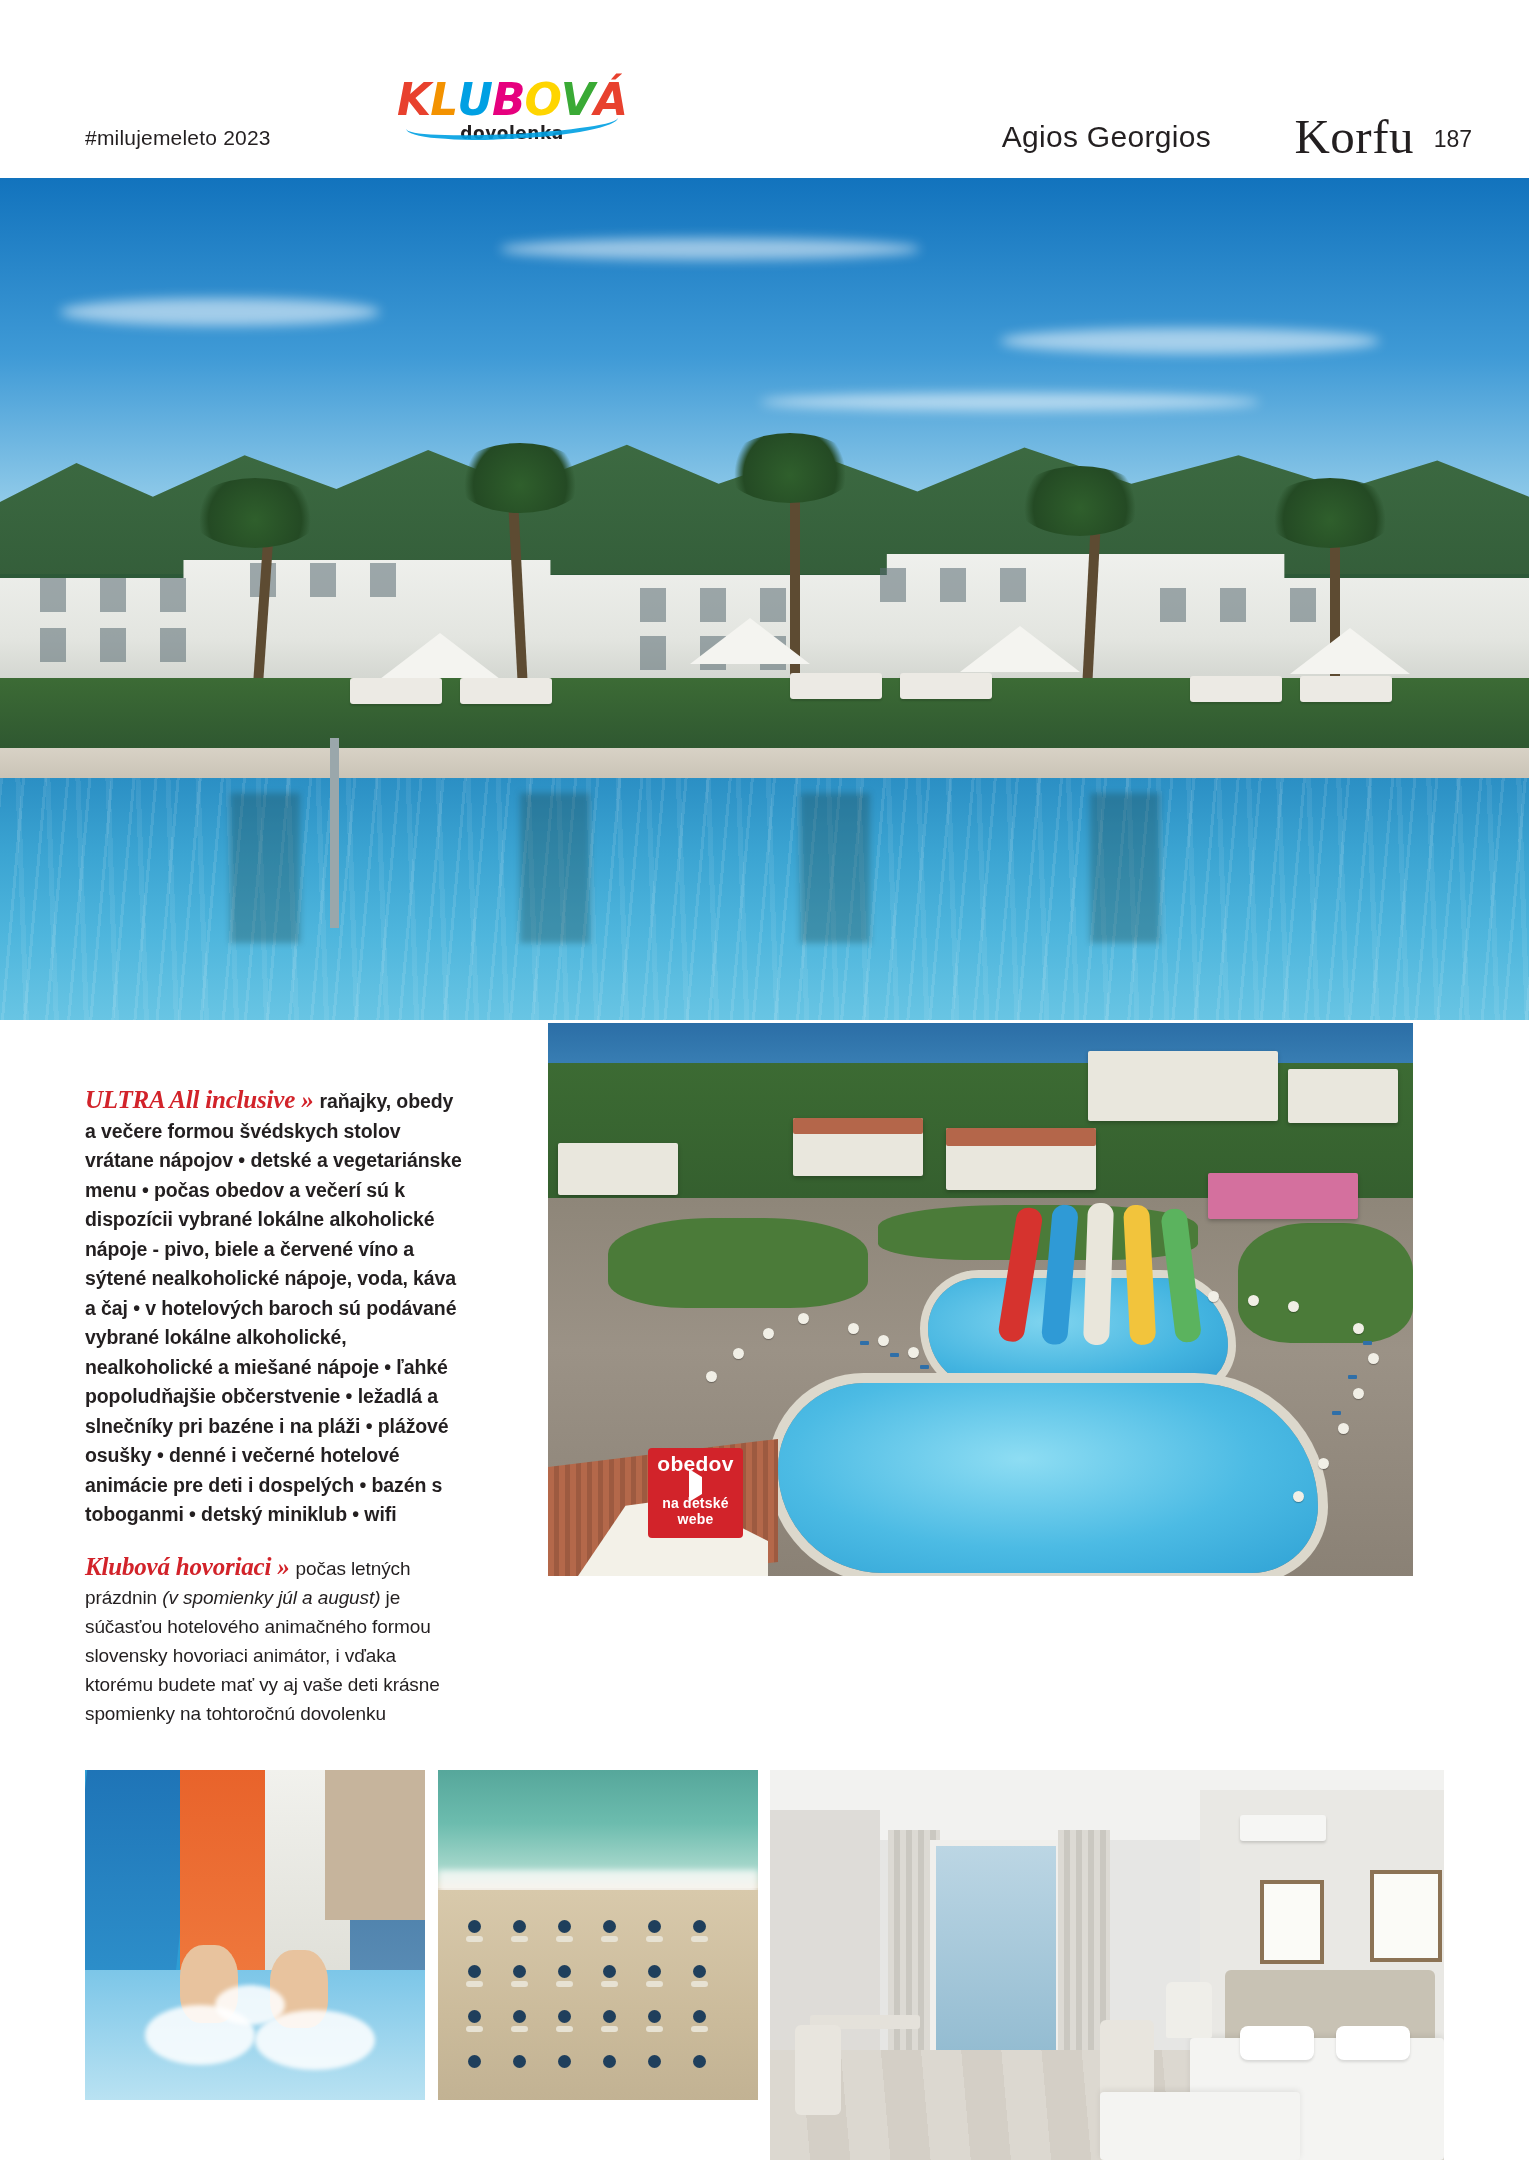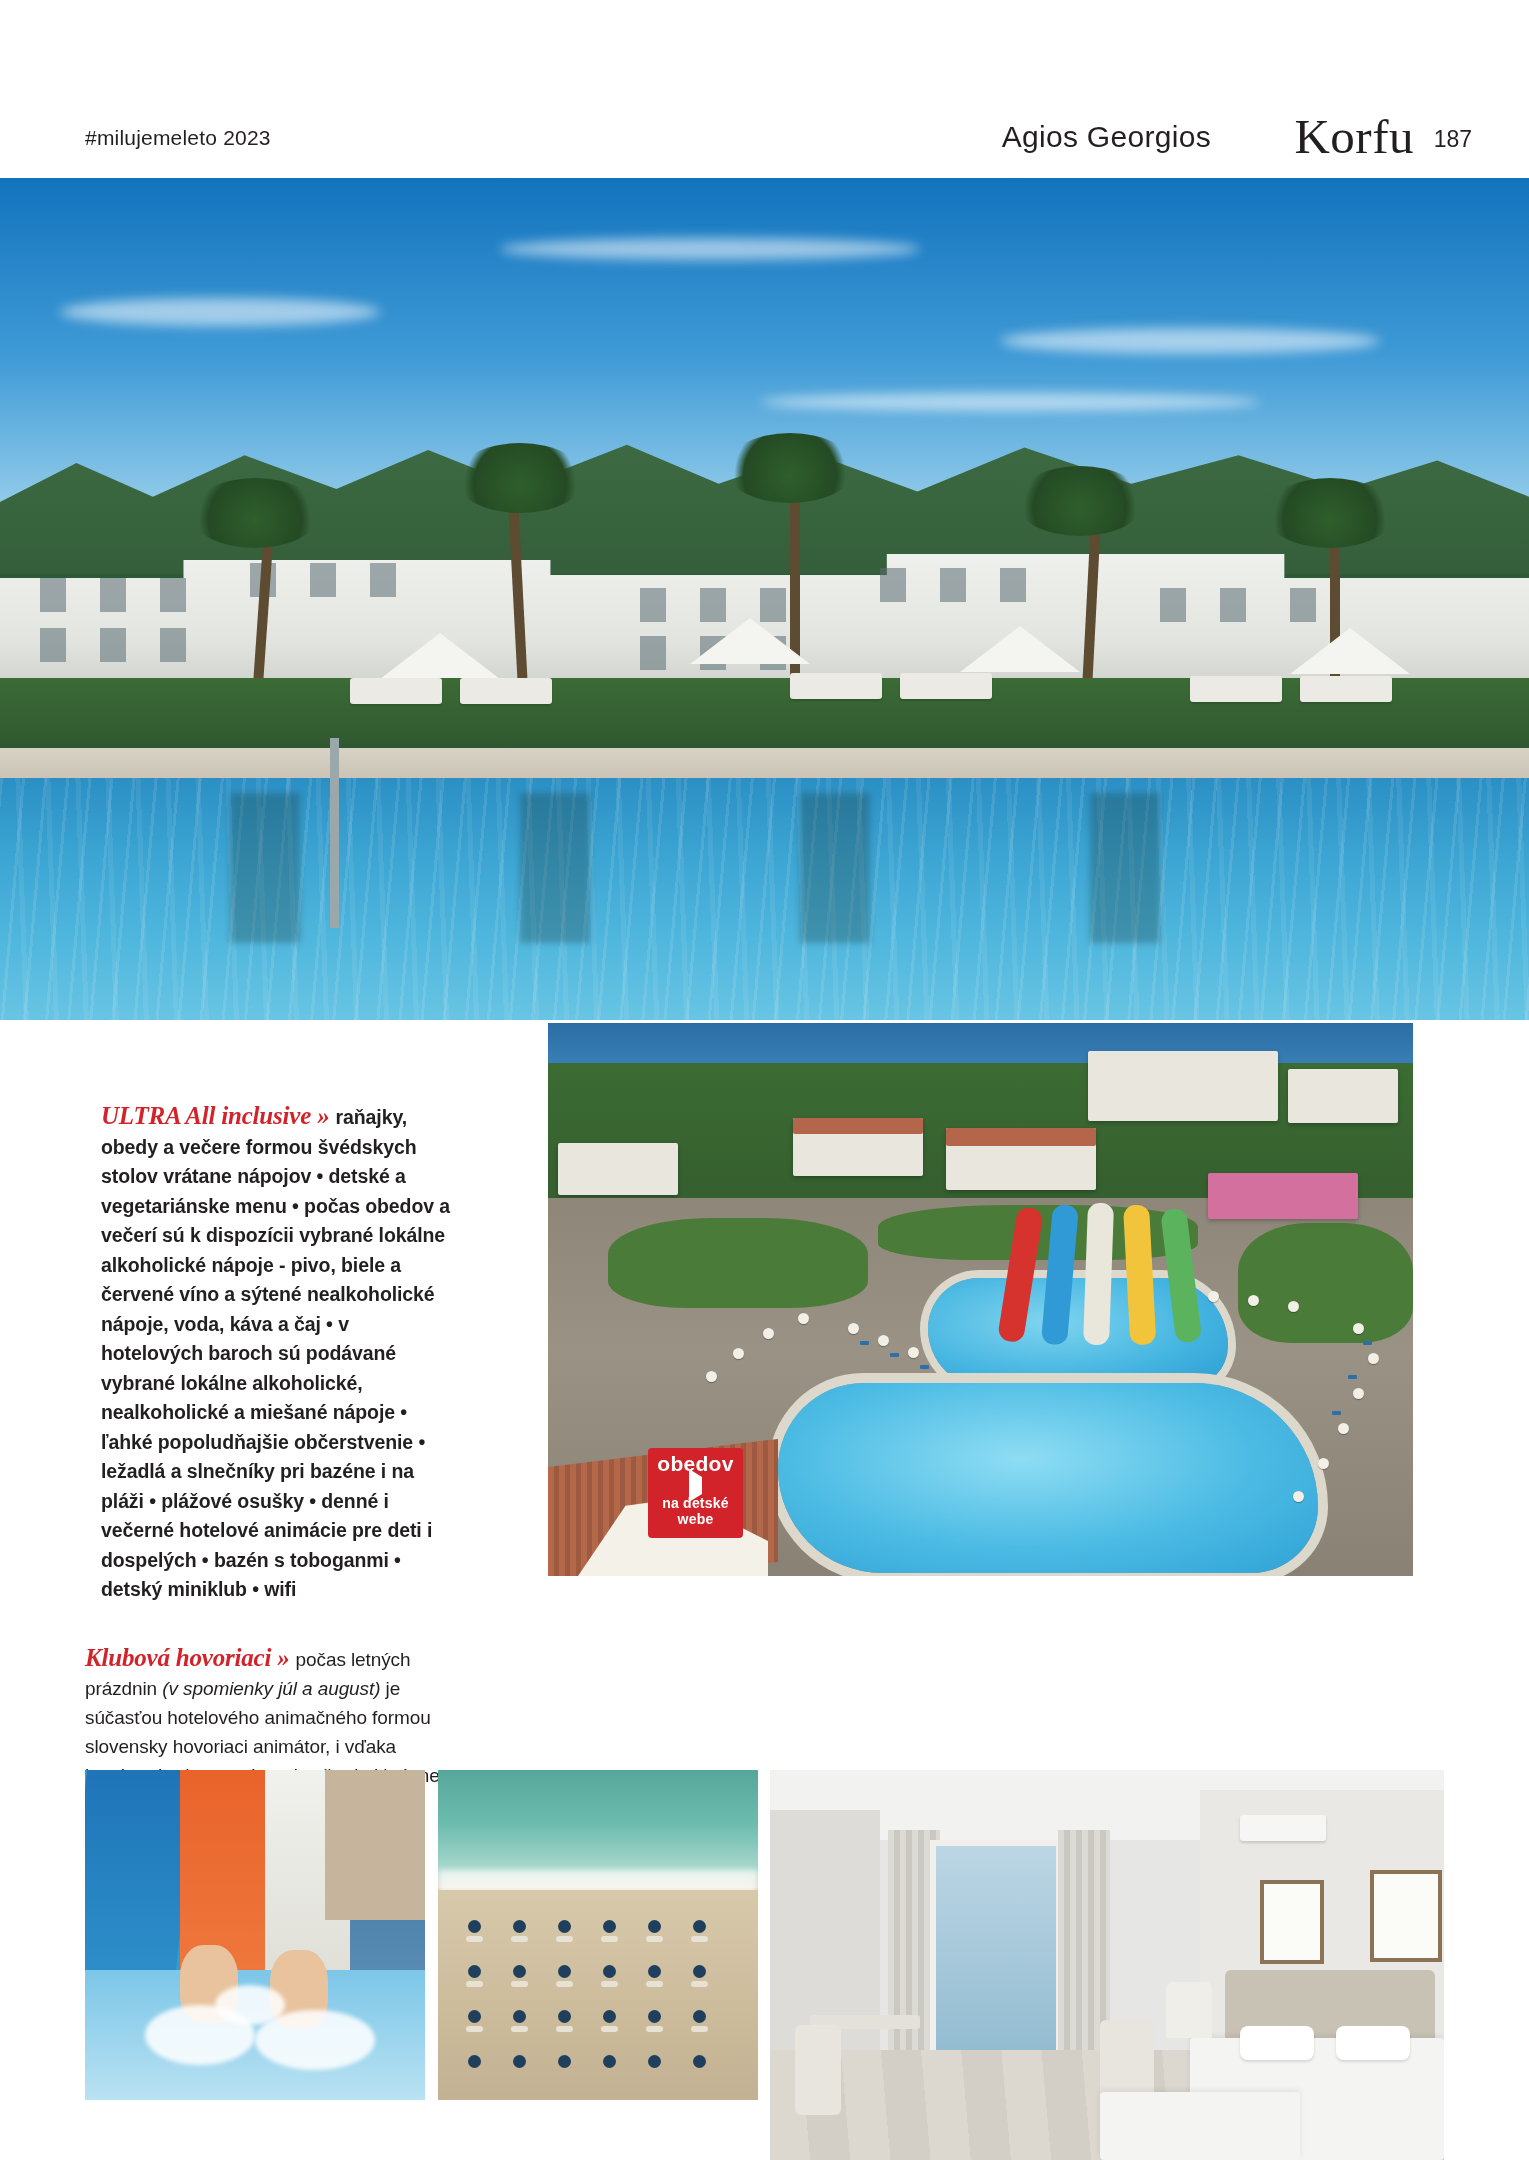--- a/index.html
+++ b/index.html
@@ -197,21 +197,21 @@
     font-weight: bold;
     font-size: 25px;
     color: #d2232a;
     letter-spacing: -.2px;
   }
   .para-bold {
     font-size: 19.5px;
     font-weight: bold;
     line-height: 29.5px;
     letter-spacing: -.1px;
-    margin: 16px;
+    margin: 0;
   }
   .para-bold .lead { display: inline; }
   .para-normal {
     font-size: 19px;
     line-height: 29px;
     letter-spacing: -.1px;
     margin: 0;
     padding-top: 22px;
   }
   .para-normal i { font-style: italic; }
@@ -357,20 +357,27 @@
   .t3 .floor { position: absolute; left: 0; bottom: 0; width: 100%; height: 110px; background: repeating-linear-gradient(85deg,#dcd8d0 0 40px,#d4cfc6 40px 80px); }
   .t3 .table { position: absolute; left: 40px; top: 245px; width: 110px; height: 14px; background: #e4e1da; border-radius: 3px; }
   .t3 .chair { position: absolute; background: #e8e5de; border-radius: 6px; }
 </style>
 </head>
 <body>
 
 <div class="header">
   <div class="hashtag">#milujemeleto 2023</div>
 
+  <div class="logo">
+    <div class="logo-word">
+      <span style="color:#e8412e">K</span><span style="color:#f39200">L</span><span style="color:#00a0e3">U</span><span style="color:#e6007e">B</span><span style="color:#ffd500">O</span><span style="color:#3aaa35">V</span><span style="color:#e8412e">Á</span>
+    </div>
+    <div class="logo-swoosh"></div>
+    <div class="logo-sub">dovolenka</div>
+  </div>
 
   <div class="header-resort">Agios Georgios</div>
   <div class="header-dest">Korfu</div>
   <div class="header-page">187</div>
 </div>
 
 <div class="hero">
   <div class="sky"></div>
   <div class="cloud c1"></div>
   <div class="cloud c2"></div>

